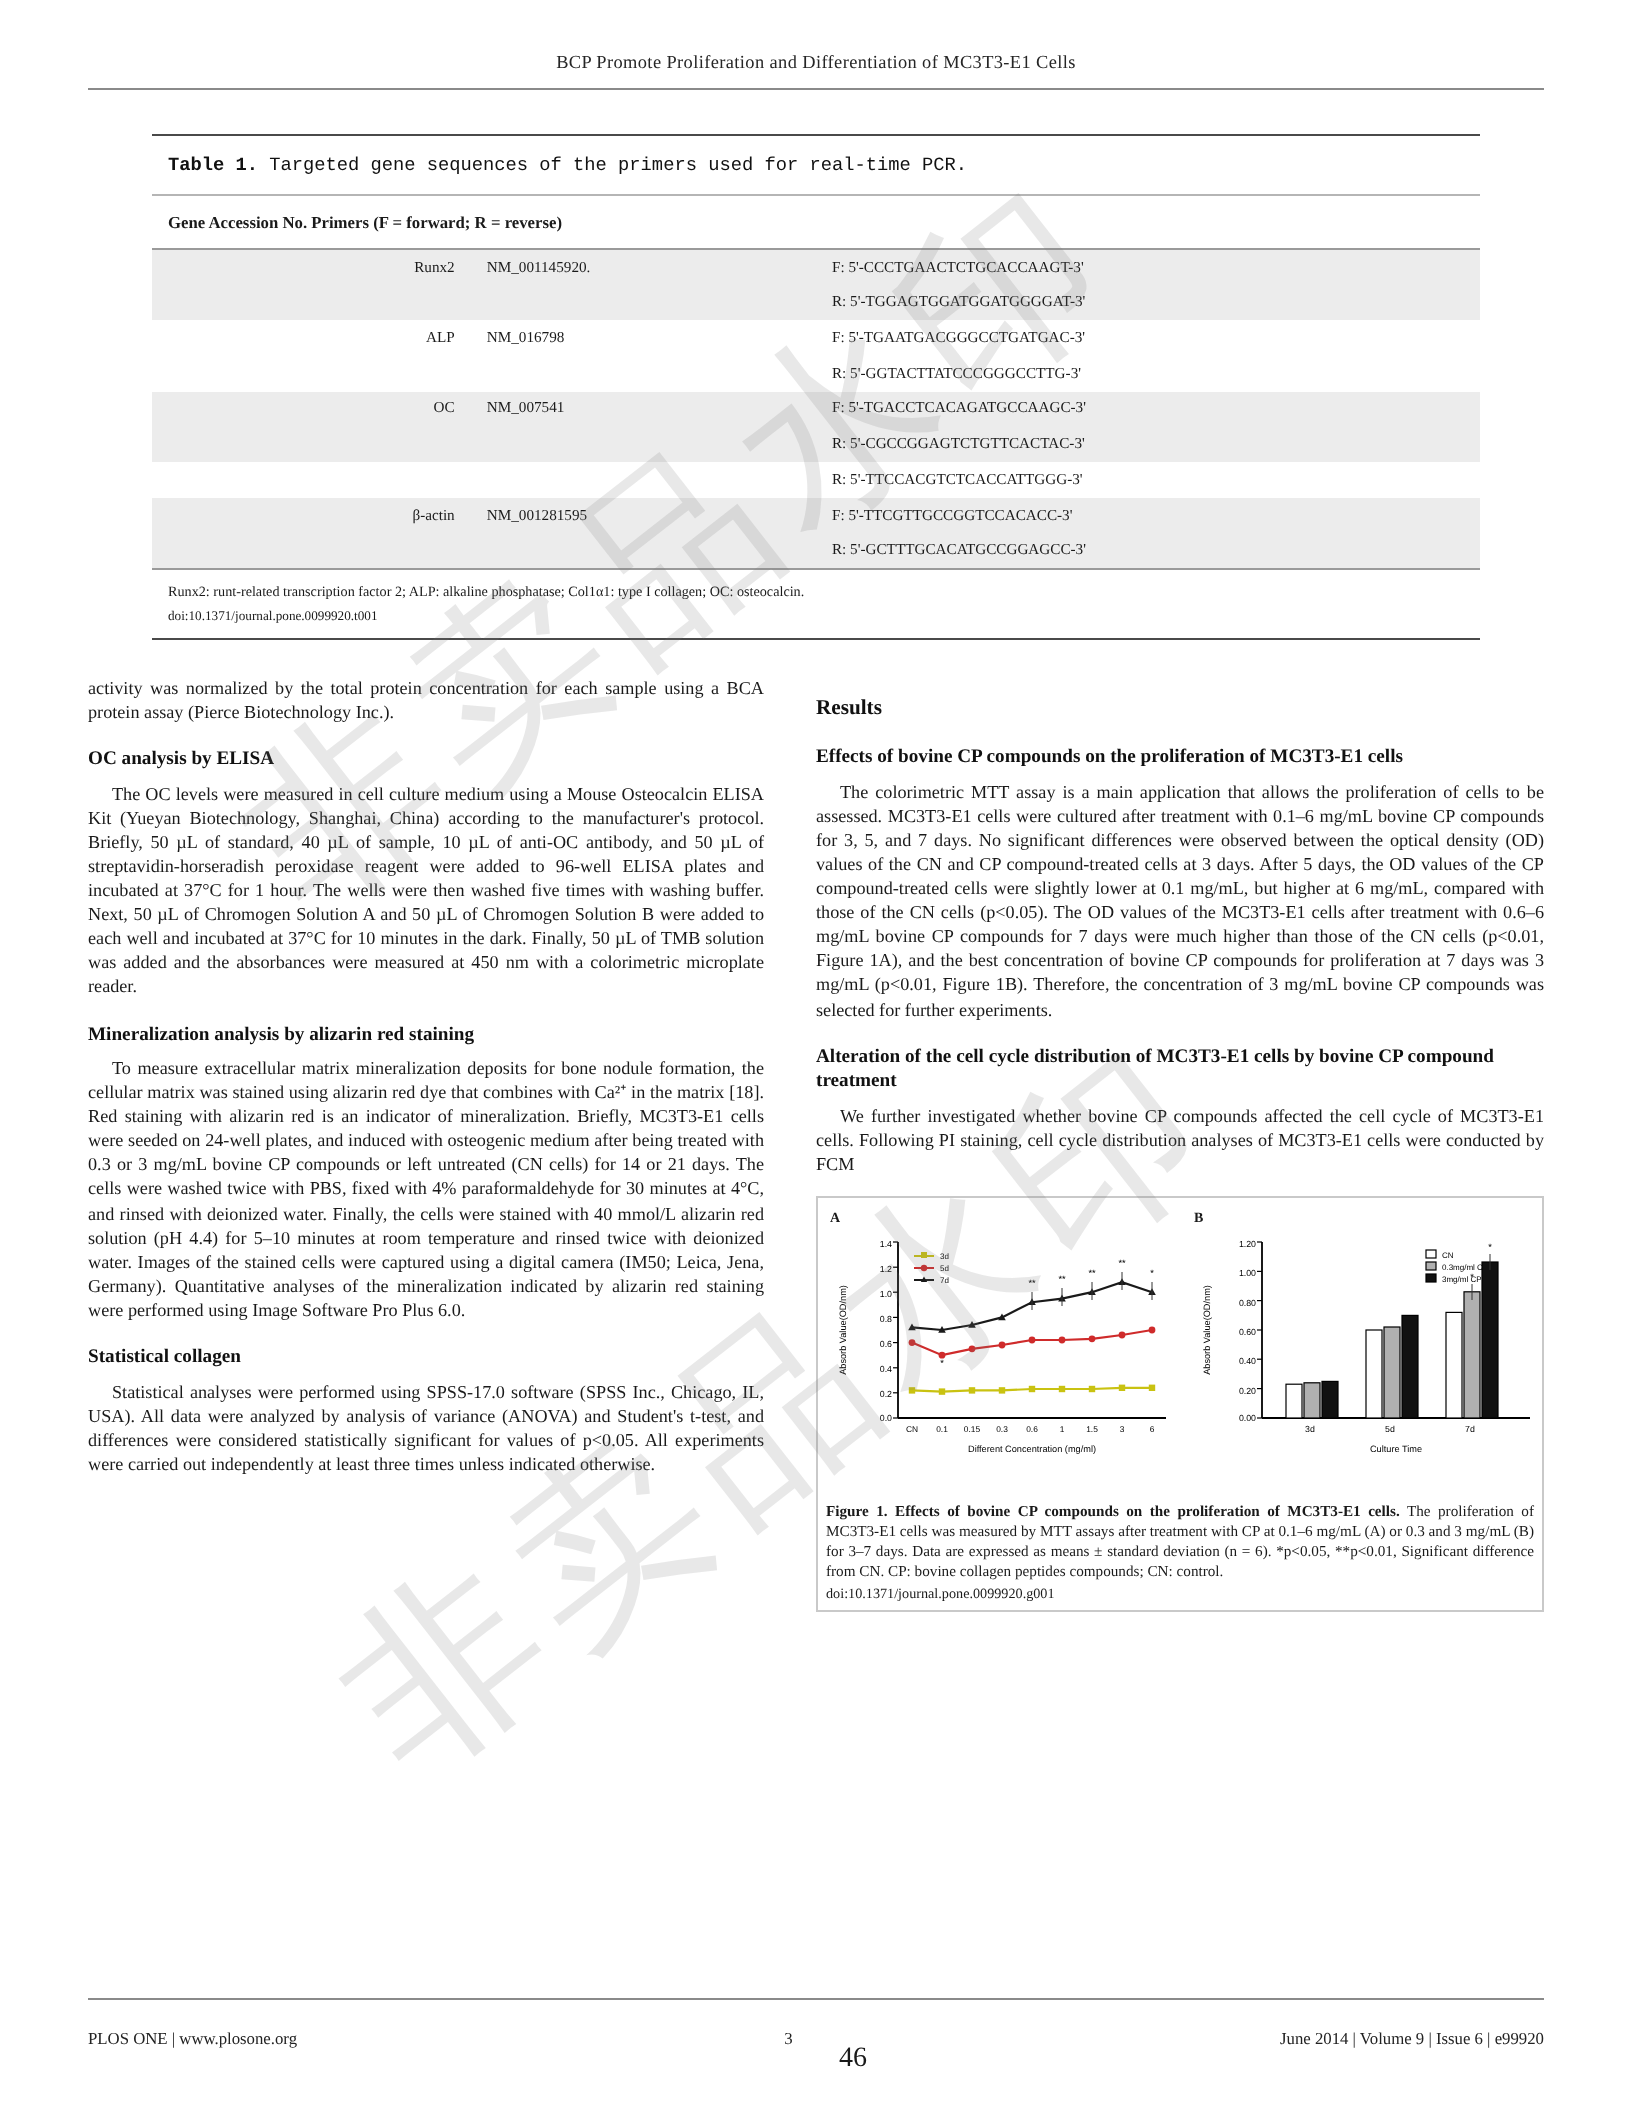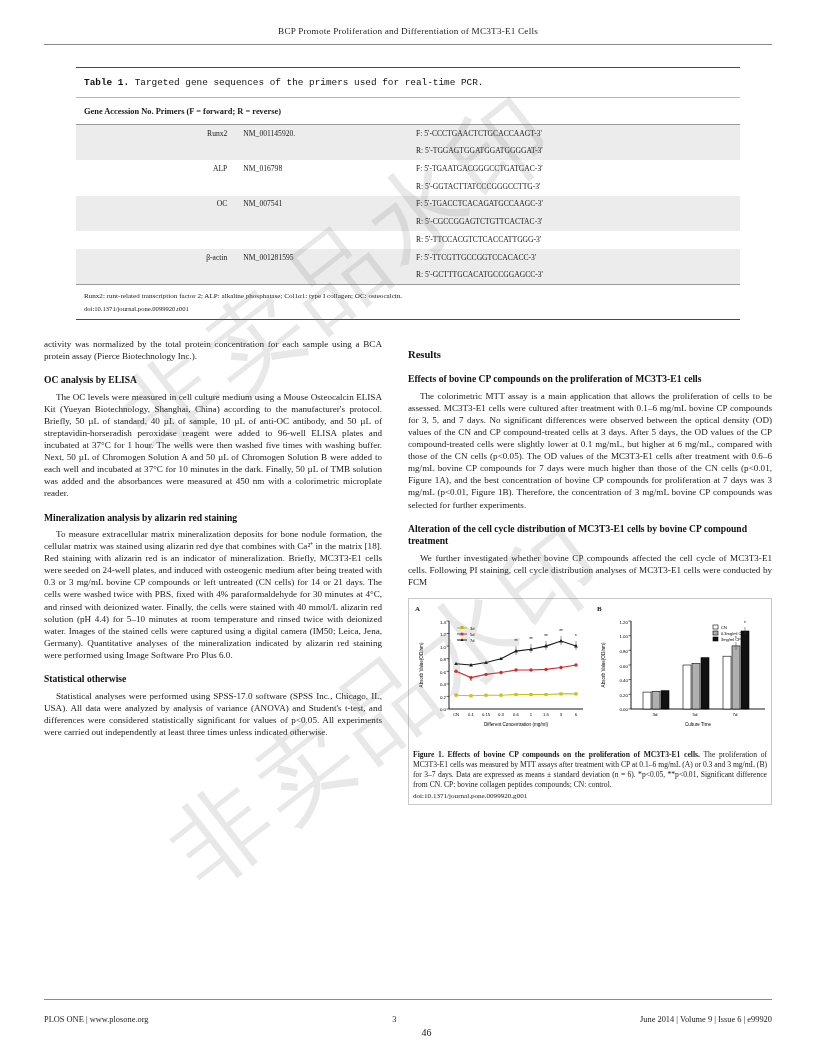--- a/index.html
+++ b/index.html
@@ -151,21 +151,21 @@
     justify-content: space-between;
     font-size: 8.4px;
     color: #222;
   }
   .footer .center { text-align: center; }
   .page-num2 {
     position: absolute;
     bottom: 16px;
     left: 0; right: 0;
     text-align: center;
-    font-size: 10px;
+    font-size: 14px;
     margin-left: 37px;
   }
 
   
   .watermark {
     position: absolute;
     left: 0; top: 0; right: 0; bottom: 0;
     pointer-events: none;
     overflow: hidden;
   }
@@ -256,21 +256,21 @@
 
     <div class="col">
       <p class="body noind">activity was normalized by the total protein concentration for each sample using a BCA protein assay (Pierce Biotechnology Inc.).</p>
 
       <h3 class="sub">OC analysis by ELISA</h3>
       <p class="body">The OC levels were measured in cell culture medium using a Mouse Osteocalcin ELISA Kit (Yueyan Biotechnology, Shanghai, China) according to the manufacturer's protocol. Briefly, 50 µL of standard, 40 µL of sample, 10 µL of anti-OC antibody, and 50 µL of streptavidin-horseradish peroxidase reagent were added to 96-well ELISA plates and incubated at 37°C for 1 hour. The wells were then washed five times with washing buffer. Next, 50 µL of Chromogen Solution A and 50 µL of Chromogen Solution B were added to each well and incubated at 37°C for 10 minutes in the dark. Finally, 50 µL of TMB solution was added and the absorbances were measured at 450 nm with a colorimetric microplate reader.</p>
 
       <h3 class="sub">Mineralization analysis by alizarin red staining</h3>
       <p class="body">To measure extracellular matrix mineralization deposits for bone nodule formation, the cellular matrix was stained using alizarin red dye that combines with Ca²⁺ in the matrix [18]. Red staining with alizarin red is an indicator of mineralization. Briefly, MC3T3-E1 cells were seeded on 24-well plates, and induced with osteogenic medium after being treated with 0.3 or 3 mg/mL bovine CP compounds or left untreated (CN cells) for 14 or 21 days. The cells were washed twice with PBS, fixed with 4% paraformaldehyde for 30 minutes at 4°C, and rinsed with deionized water. Finally, the cells were stained with 40 mmol/L alizarin red solution (pH 4.4) for 5–10 minutes at room temperature and rinsed twice with deionized water. Images of the stained cells were captured using a digital camera (IM50; Leica, Jena, Germany). Quantitative analyses of the mineralization indicated by alizarin red staining were performed using Image Software Pro Plus 6.0.</p>
 
-      <h3 class="sub">Statistical otherwise</h3>
+      <h3 class="sub">Statistical collagen</h3>
       <p class="body">Statistical analyses were performed using SPSS-17.0 software (SPSS Inc., Chicago, IL, USA). All data were analyzed by analysis of variance (ANOVA) and Student's t-test, and differences were considered statistically significant for values of p&lt;0.05. All experiments were carried out independently at least three times unless indicated otherwise.</p>
     </div>
 
     <div class="col">
       <h2 class="sec first">Results</h2>
 
       <h3 class="sub">Effects of bovine CP compounds on the proliferation of MC3T3-E1 cells</h3>
       <p class="body">The colorimetric MTT assay is a main application that allows the proliferation of cells to be assessed. MC3T3-E1 cells were cultured after treatment with 0.1–6 mg/mL bovine CP compounds for 3, 5, and 7 days. No significant differences were observed between the optical density (OD) values of the CN and CP compound-treated cells at 3 days. After 5 days, the OD values of the CP compound-treated cells were slightly lower at 0.1 mg/mL, but higher at 6 mg/mL, compared with those of the CN cells (p&lt;0.05). The OD values of the MC3T3-E1 cells after treatment with 0.6–6 mg/mL bovine CP compounds for 7 days were much higher than those of the CN cells (p&lt;0.01, Figure 1A), and the best concentration of bovine CP compounds for proliferation at 7 days was 3 mg/mL (p&lt;0.01, Figure 1B). Therefore, the concentration of 3 mg/mL bovine CP compounds was selected for further experiments.</p>
 
       <h3 class="sub">Alteration of the cell cycle distribution of MC3T3-E1 cells by bovine CP compound treatment</h3>

